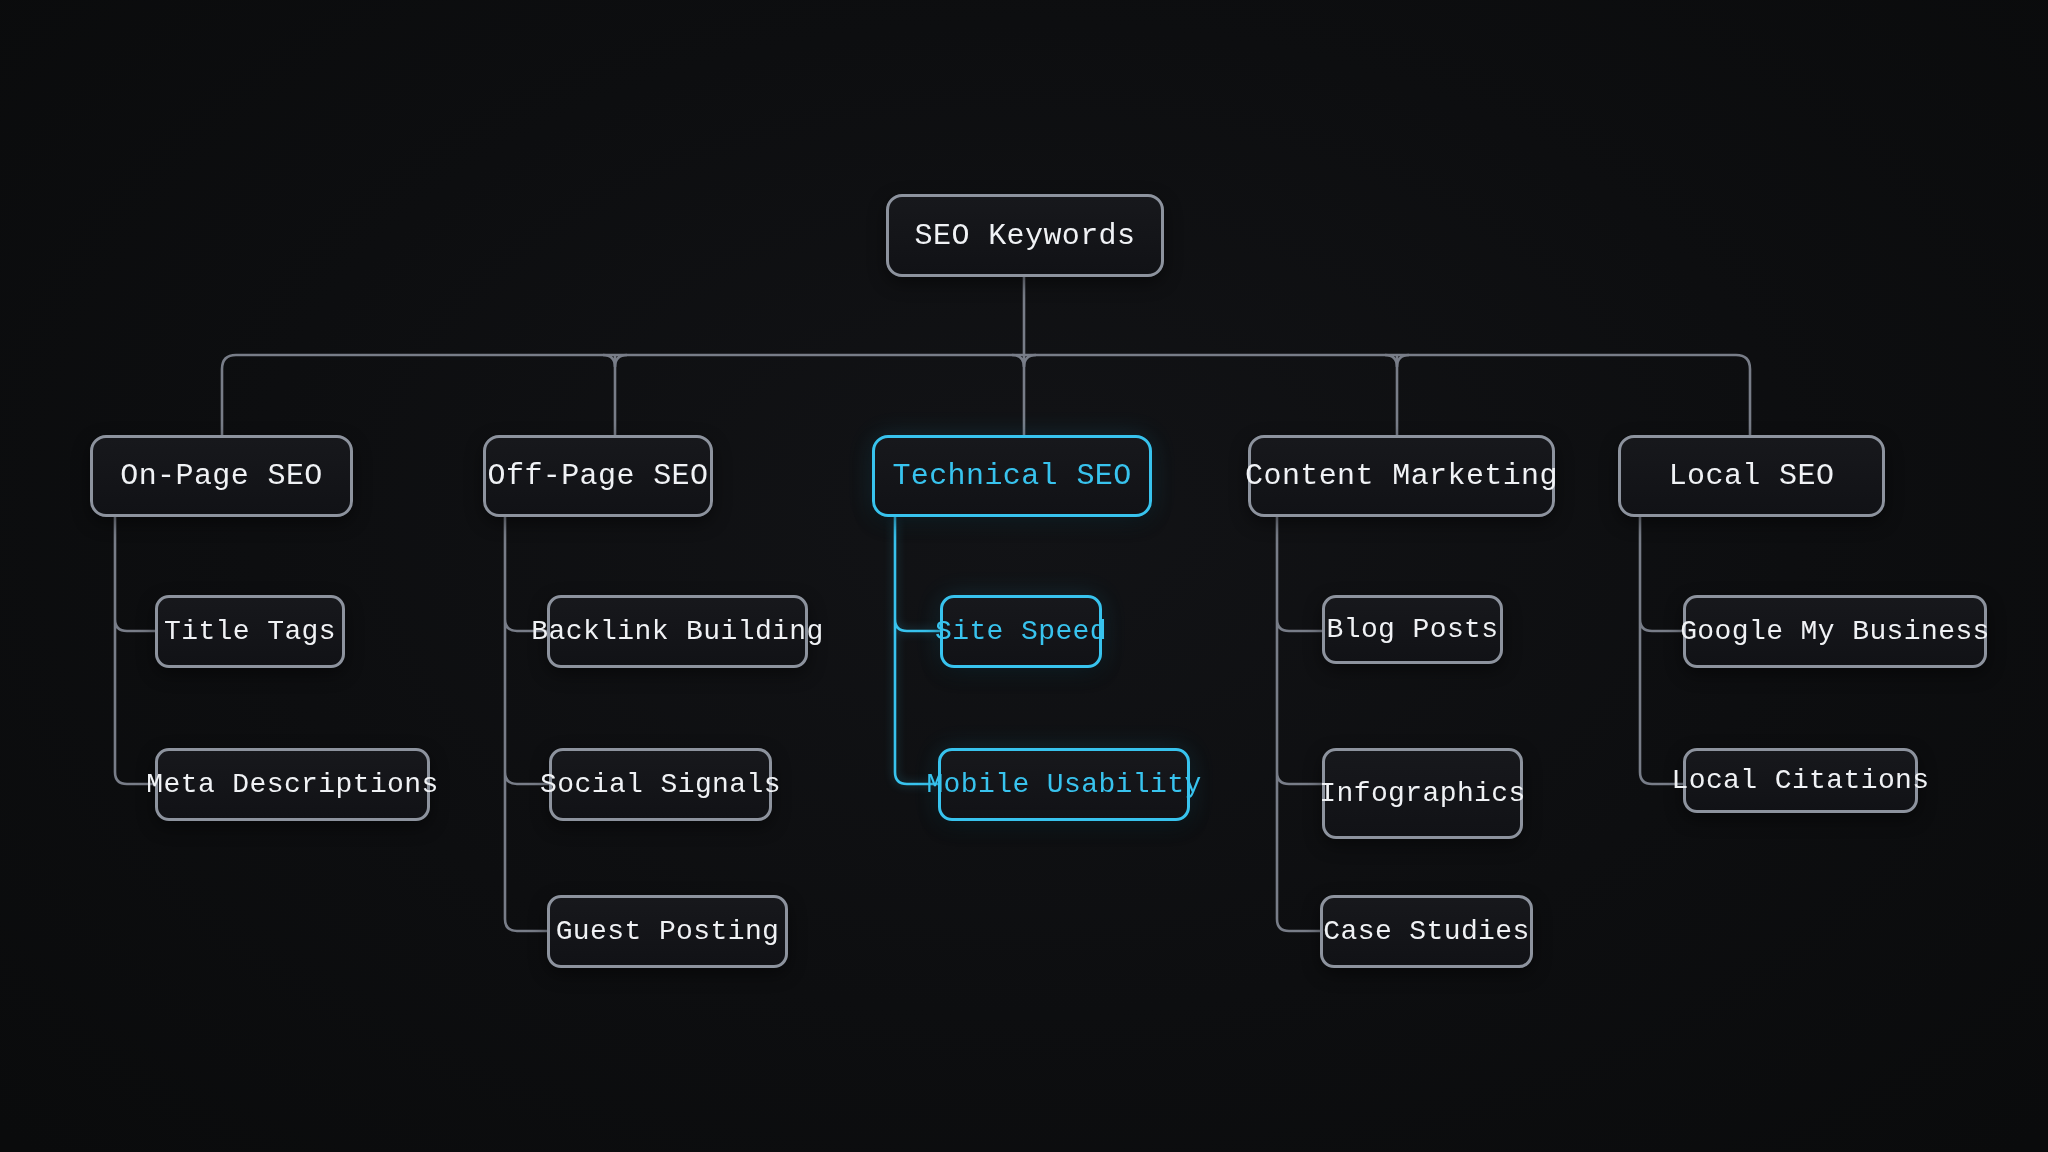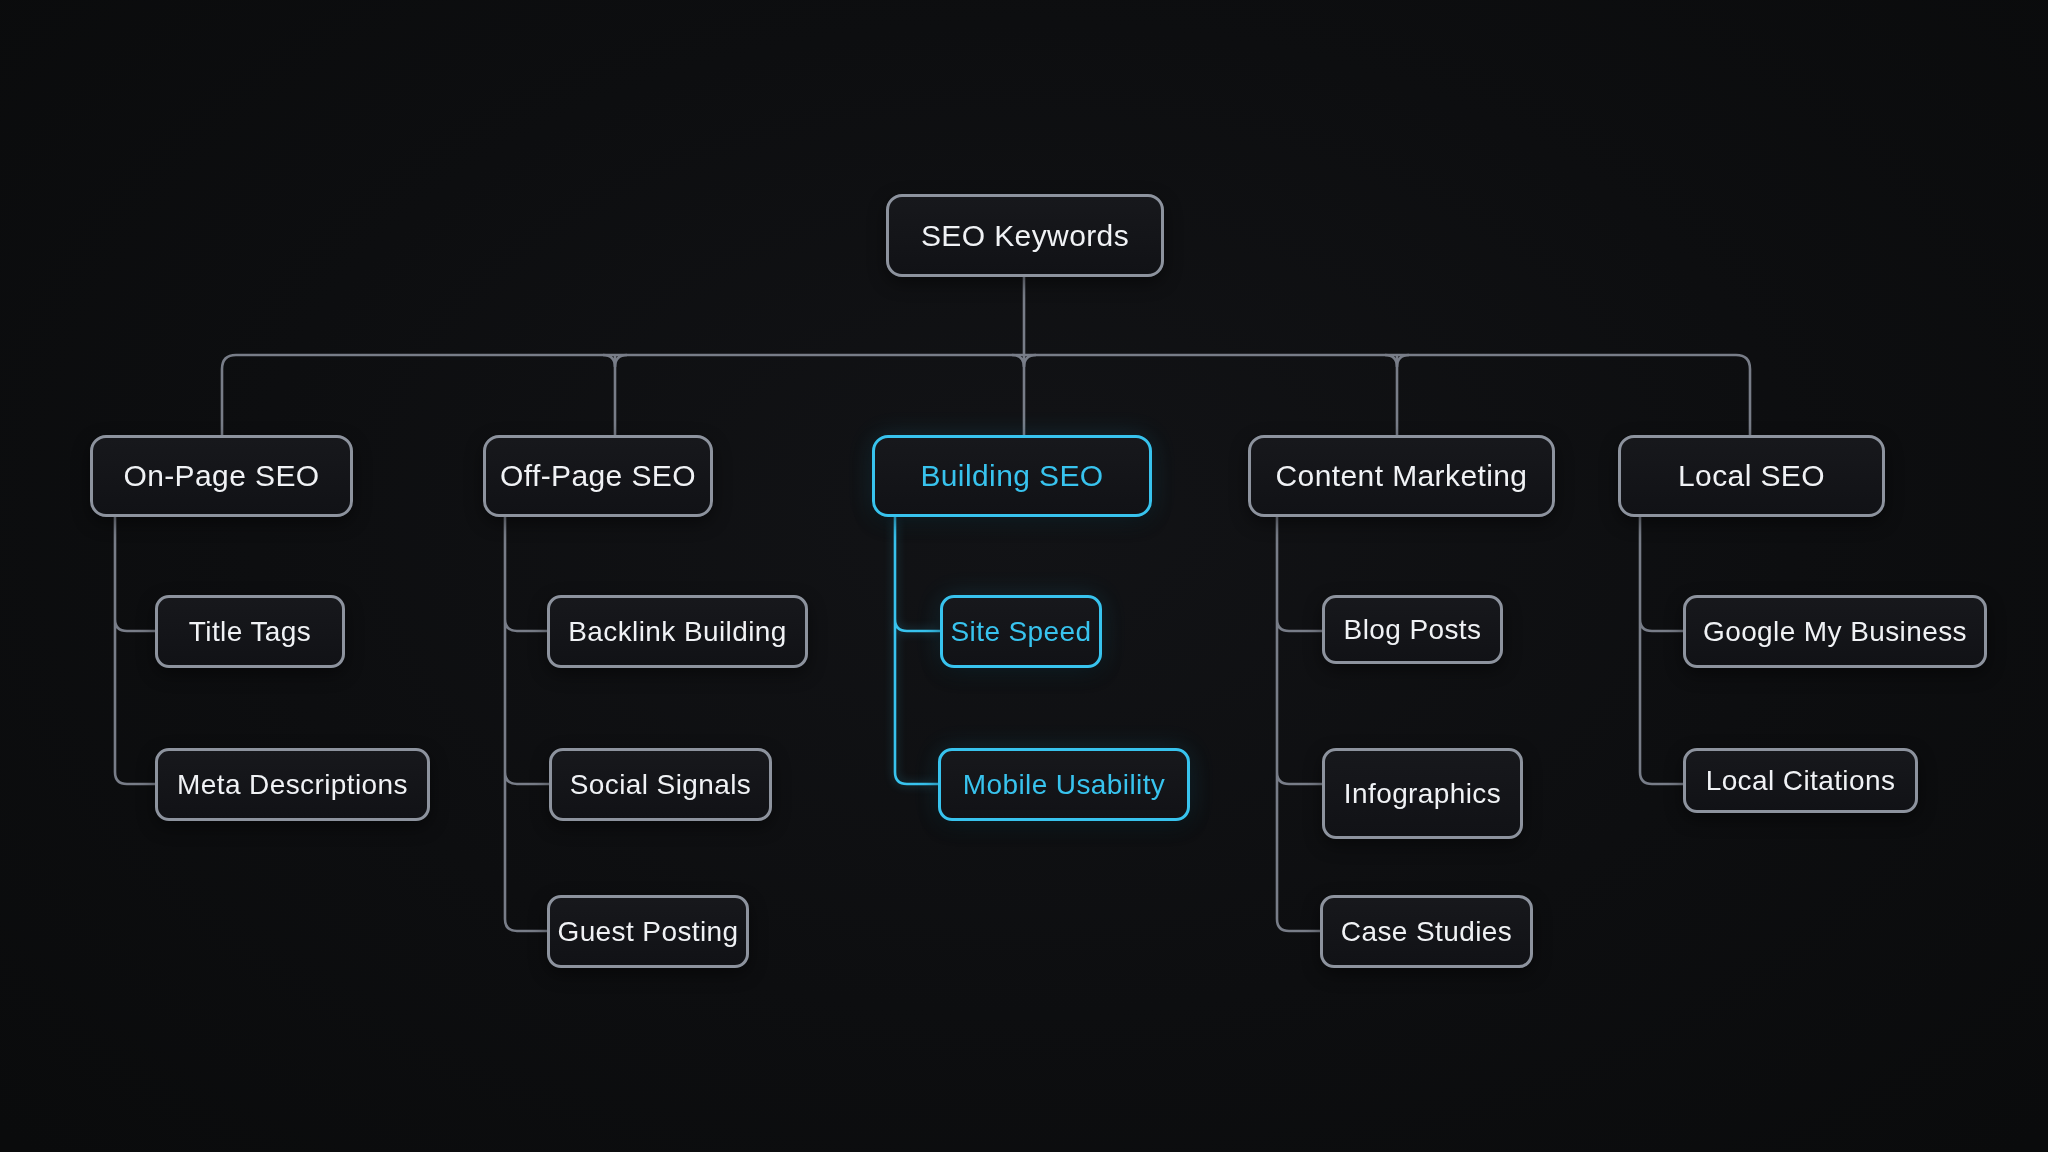--- a/index.html
+++ b/index.html
@@ -13,21 +13,21 @@
   #wires path.accent{stroke:var(--accent);filter:drop-shadow(0 0 5px rgba(56,195,238,.35));}
   .node{
     position:absolute;box-sizing:border-box;
     display:flex;align-items:center;justify-content:center;
     background:linear-gradient(180deg,#17181c 0%,#111216 100%);
     border:3px solid var(--border);
     border-radius:16px;
     color:var(--text);
     font-size:30px;letter-spacing:.4px;
     box-shadow:0 6px 18px rgba(0,0,0,.45);
-    white-space:nowrap;cursor:default;
+    white-space:nowrap;cursor:default;font-family:Liberation Mono, monospace;
   }
   .node.child{border-radius:14px;font-size:28px;}
   .node.accent{
     border-color:var(--accent);color:var(--accent);
     box-shadow:0 0 26px rgba(56,195,238,.14), 0 6px 18px rgba(0,0,0,.45);
   }
 </style>
 </head>
 <body>
 
@@ -52,30 +52,30 @@
 
     <path d="M1277 517 V919 Q1277 931 1289 931 H1320 M1277 619 Q1277 631 1289 631 H1322 M1277 772 Q1277 784 1289 784 H1322"></path>
 
     <path d="M1640 517 V772 Q1640 784 1652 784 H1683 M1640 619 Q1640 631 1652 631 H1683"></path>
   </svg>
 
   <div class="node" style="left:886px;top:194px;width:278px;height:83px">SEO Keywords</div>
 
   <div class="node" style="left:90px;top:435px;width:263px;height:82px">On-Page SEO</div>
   <div class="node" style="left:483px;top:435px;width:230px;height:82px">Off-Page SEO</div>
-  <div class="node accent" style="left:872px;top:435px;width:280px;height:82px">Building SEO</div>
+  <div class="node accent" style="left:872px;top:435px;width:280px;height:82px">Technical SEO</div>
   <div class="node" style="left:1248px;top:435px;width:307px;height:82px">Content Marketing</div>
   <div class="node" style="left:1618px;top:435px;width:267px;height:82px">Local SEO</div>
 
   <div class="node child" style="left:155px;top:595px;width:190px;height:73px">Title Tags</div>
   <div class="node child" style="left:155px;top:748px;width:275px;height:73px">Meta Descriptions</div>
 
   <div class="node child" style="left:547px;top:595px;width:261px;height:73px">Backlink Building</div>
   <div class="node child" style="left:549px;top:748px;width:223px;height:73px">Social Signals</div>
-  <div class="node child" style="left:547px;top:895px;width:202px;height:73px">Guest Posting</div>
+  <div class="node child" style="left:547px;top:895px;width:241px;height:73px">Guest Posting</div>
 
   <div class="node child accent" style="left:940px;top:595px;width:162px;height:73px">Site Speed</div>
   <div class="node child accent" style="left:938px;top:748px;width:252px;height:73px">Mobile Usability</div>
 
   <div class="node child" style="left:1322px;top:595px;width:181px;height:69px">Blog Posts</div>
   <div class="node child" style="left:1322px;top:748px;width:201px;height:91px">Infographics</div>
   <div class="node child" style="left:1320px;top:895px;width:213px;height:73px">Case Studies</div>
 
   <div class="node child" style="left:1683px;top:595px;width:304px;height:73px">Google My Business</div>
   <div class="node child" style="left:1683px;top:748px;width:235px;height:65px">Local Citations</div>

